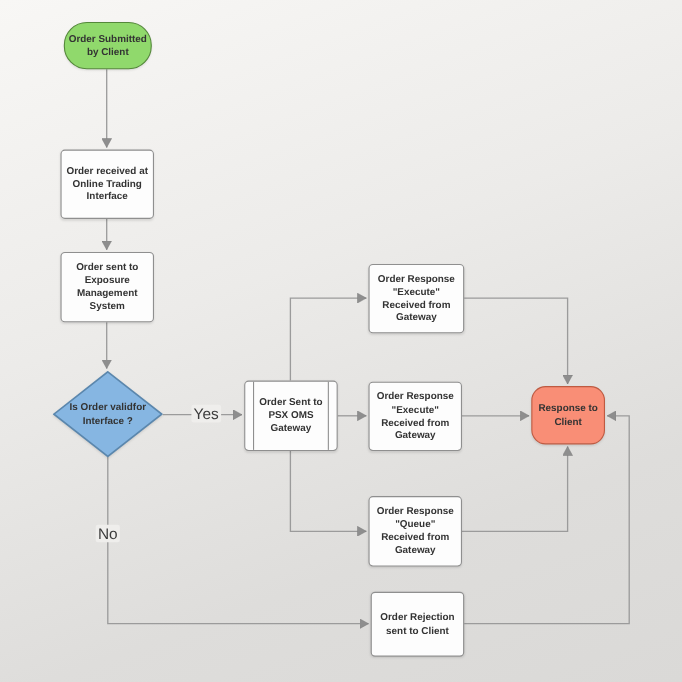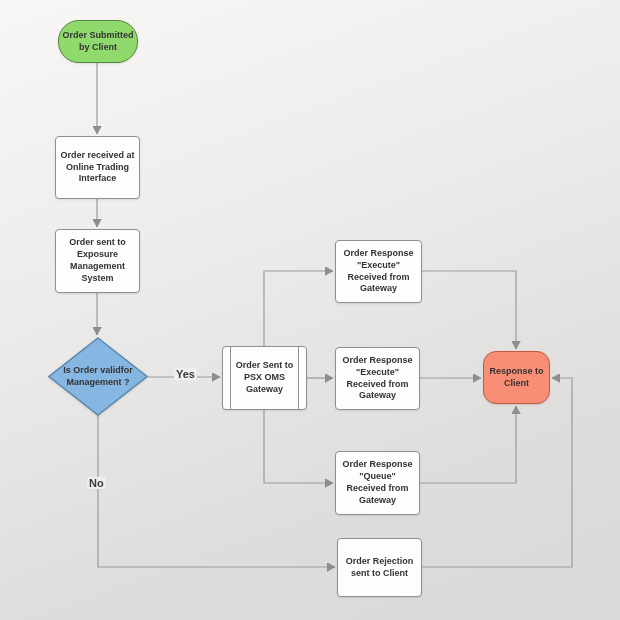--- a/index.html
+++ b/index.html
@@ -39,21 +39,21 @@
   }
   .decision-wrap { position:absolute; left:48px; top:337px; width:100px; height:79px; }
   .decision-wrap svg { position:absolute; left:0; top:0; filter:drop-shadow(0 1px 1px rgba(0,0,0,0.12)); }
   .decision-label {
     position:absolute; inset:0; display:flex; align-items:center; justify-content:center;
     text-align:center; font-weight:bold; font-size:9px; line-height:1.32;
     color:#333333; white-space:pre-line;
   }
   .wires { position:absolute; left:0; top:0; pointer-events:none; }
   .edge-label {
-    position:absolute; font-size:11px; font-weight:bold; color:#3b3b3b;
+    position:absolute; font-size:14px; font-weight:normal; color:#3b3b3b;
     background:#efeeec; padding:0 2px; border-radius:2px;
   }
   .yes-label { left:174px; top:368px; }
   .no-label  { left:87px;  top:477px;text-align:right; }
 </style>
 </head>
 <body>
 
 <div class="canvas">
 
@@ -95,21 +95,21 @@
 Exposure
 Management
 System</span>
   </div>
 
   <div class="decision-wrap">
     <svg width="100" height="79" viewBox="0 0 100 79">
       <polygon points="50,1 99,39.5 50,78 1,39.5" fill="#86b6e2" stroke="#5b87ad" stroke-width="1.5"></polygon>
     </svg>
     <div class="decision-label">Is Order validfor
-Management ?</div>
+Interface ?</div>
   </div>
 
   <div class="node proc gateway">
     <span>Order Sent to
 PSX OMS
 Gateway</span>
   </div>
 
   <div class="node proc resp1">
     <span>Order Response

